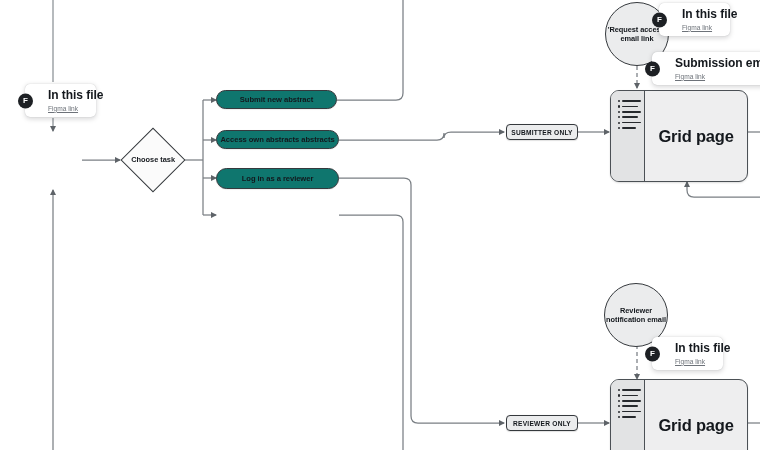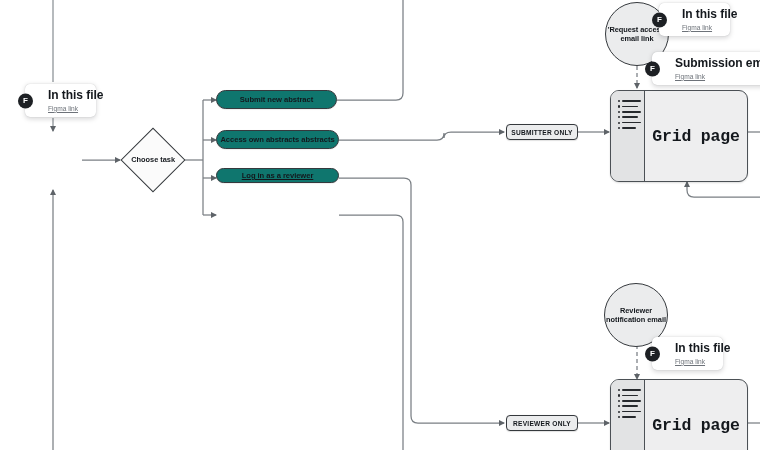--- a/index.html
+++ b/index.html
@@ -125,21 +125,20 @@
     flex: 1 1 auto;
     display: flex;
     align-items: center;
     justify-content: center;
   }
   .page-title {
     font-size: 16.5px;
     font-weight: bold;
     color: #14181d;
     letter-spacing: -0.2px;
-    font-family: Liberation Mono, monospace;
   }
 
   
   .anno {
     position: absolute;
     background: #ffffff;
     border-radius: 5px;
     box-shadow: 0 1.5px 5px rgba(10,12,16,0.17), 0 0 1px rgba(10,12,16,0.22);
     padding: 5px 9px 6px 23px;
     box-sizing: border-box;
@@ -236,21 +235,21 @@
   <div class="node diamond-node" style="left:130px; top:137px; width:46px; height:46px;">
     <span>Choose task</span>
   </div>
 
   <div class="node pill-node" style="left:216px; top:90px; width:121px; height:19px;">
     <span>Submit new abstract</span>
   </div>
   <div class="node pill-node" style="left:216px; top:130px; width:123px; height:19px;">
     <span>Access own abstracts abstracts</span>
   </div>
-  <div class="node pill-node" style="left:216px; top:168px; width:123px; height:15px;text-decoration:underline;">
+  <div class="node pill-node" style="left:216px; top:168px; width:123px; height:21px;">
     <span>Log in as a reviewer</span>
   </div>
 
   <div class="node tag-node" style="left:506px; top:124px; width:72px; height:16px;">
     <span>SUBMITTER ONLY</span>
   </div>
   <div class="node tag-node" style="left:506px; top:415px; width:72px; height:16px;">
     <span>REVIEWER ONLY</span>
   </div>
 

